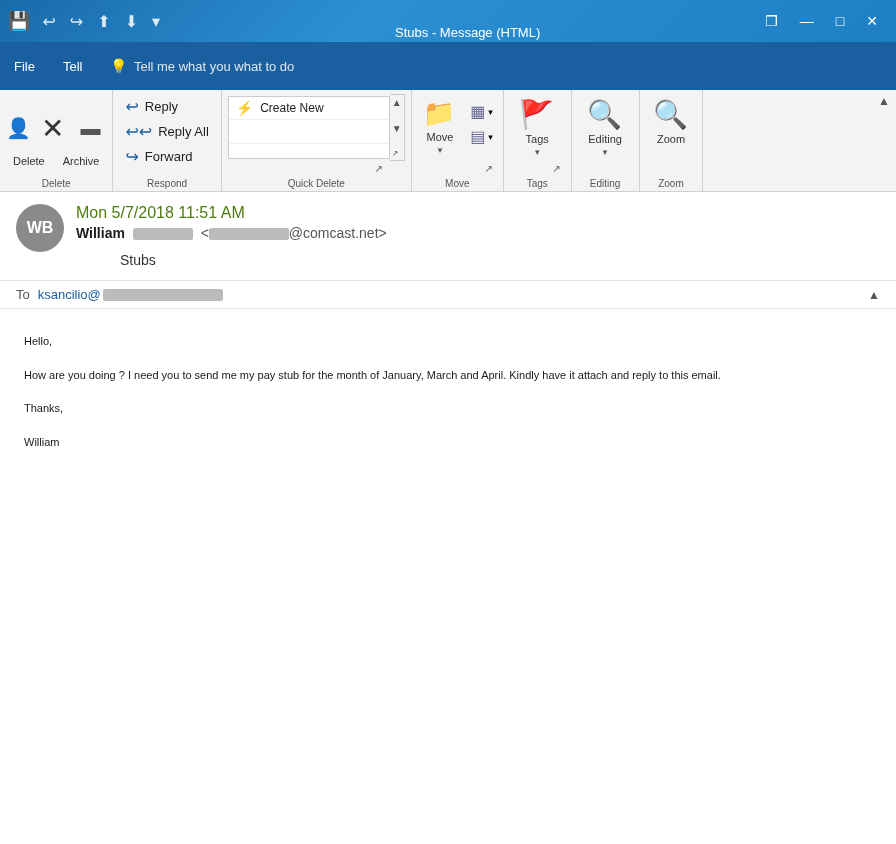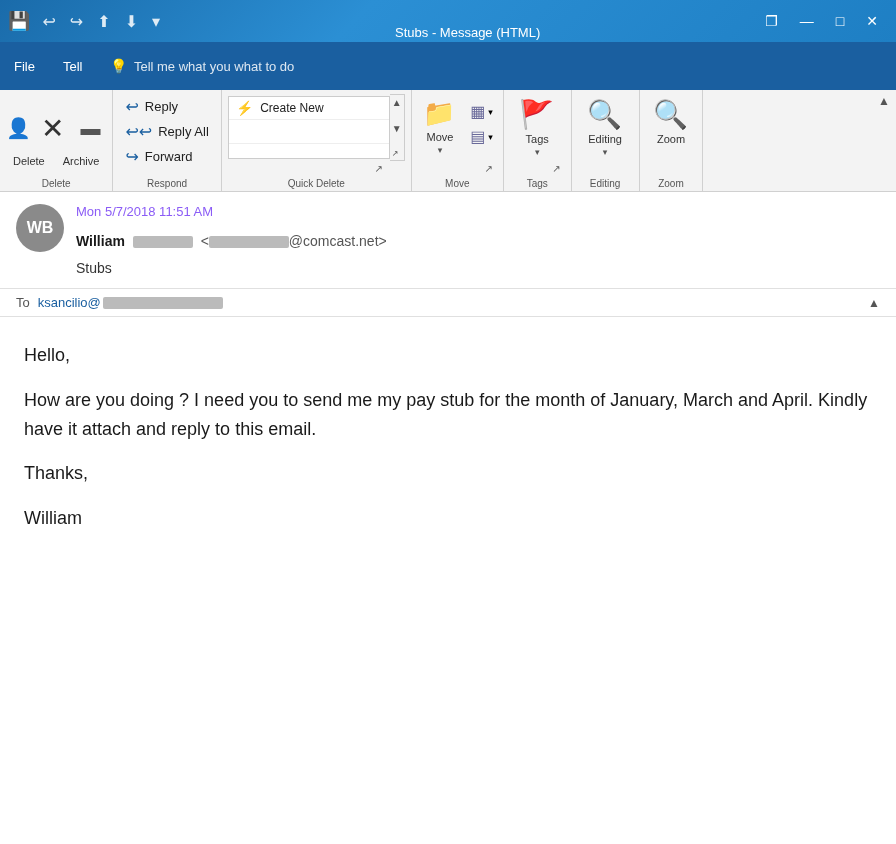--- a/index.html
+++ b/index.html
@@ -213,42 +213,42 @@
       background: #8a8a8a;
       display: flex;
       align-items: center;
       justify-content: center;
       color: #fff;
       font-size: 16px;
       font-weight: 700;
       flex-shrink: 0;
     }
     .email-info { flex: 1; }
-    .email-date { color: #8b5cf6; font-size: 13px; margin-bottom: 14px; }
+    .email-date { color: #4d7c0f; font-size: 16px; margin-bottom: 3px; }
     .email-from { font-size: 14px; color: #1a1a1a; margin-bottom: 11px; }
     .email-from .name { font-weight: 600; }
-    .email-subject { font-size: 14px; color: #333; font-weight: 500; }
+    .email-subject { font-size: 14px; color: #333; font-weight: 500; margin-left: 44px; }
 
     
     .email-to {
       display: flex;
       align-items: center;
       padding: 6px 16px;
       border-bottom: 1px solid #e0e0e0;
       background: #fff;
     }
     .email-to-label { color: #555; font-size: 13px; margin-right: 8px; }
     .email-to-address { color: #1a5fa0; font-size: 13px; }
     .to-expand { margin-left: auto; font-size: 12px; color: #555; cursor: pointer; }
 
     
     .email-body {
       background: #fff;
       padding: 24px 24px;
-      font-size: 18px;
+      font-size: 11px;
       color: #1a1a1a;
       line-height: 1.6;
       flex: 1;
     }
     .email-body p { margin-bottom: 16px; }
   </style>
 </head>
 <body>
 
 <div class="title-bar">

